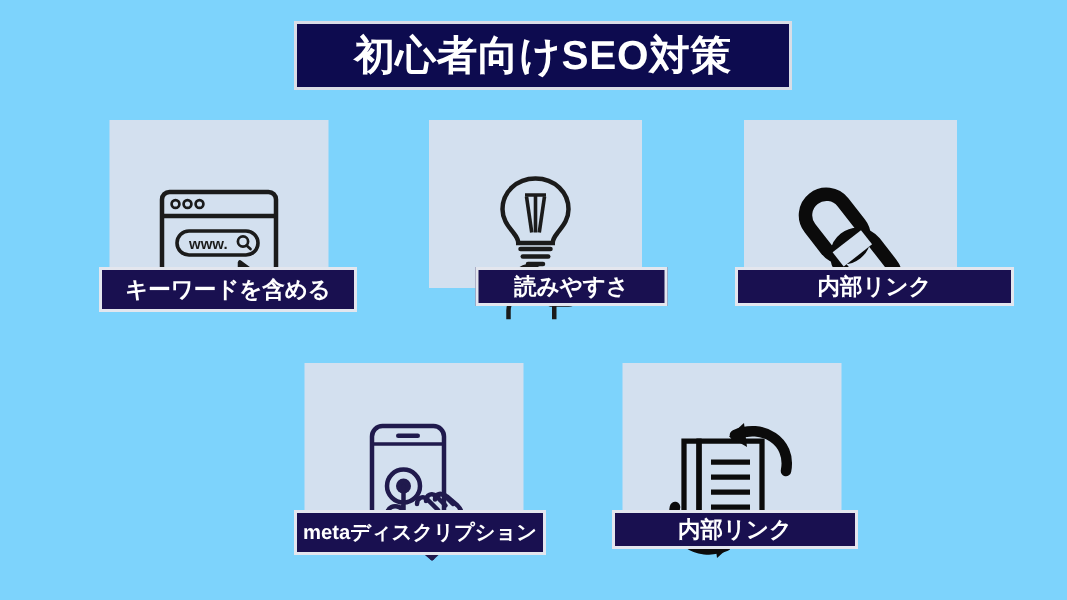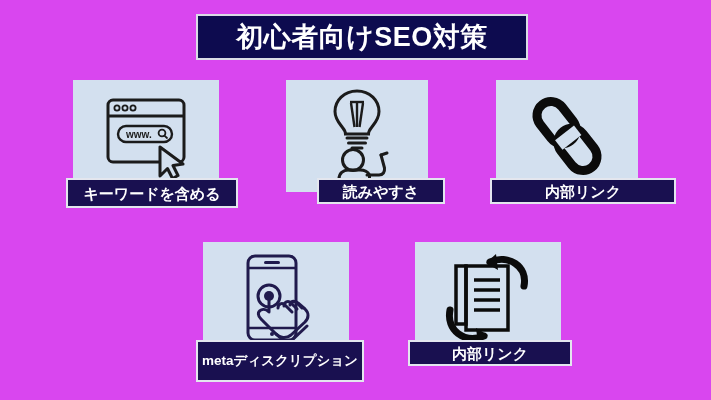--- a/index.html
+++ b/index.html
@@ -11,21 +11,21 @@
     height: 400px;
     background: #ffffff;
     font-family: "Liberation Sans", "DejaVu Sans", sans-serif;
     overflow: hidden;
     position: relative;
   }
   #slide {
     position: relative;
     width: 711px;
     height: 400px;
-    background: #d946ef;
+    background: #7dd3fc;
     text-align: right;
   }
 
   
   .title-banner {
     position: absolute;
     left: 196px;
     top: 14px;
     width: 332px;
     height: 46px;
@@ -69,20 +69,21 @@
     line-height: 1;
     white-space: nowrap;
   }
   .card-label.small span { font-size: 13.5px; }
 
   .icon-wrap {
     position: absolute;
     display: flex;
     align-items: center;
     justify-content: center;
+    margin-top: 28px;
   }
   svg { display: block; }
 </style>
 </head>
 <body>
 
 <div id="slide">
 
   <div class="title-banner">
     <div class="title-text">初心者向けSEO対策</div>
@@ -178,21 +179,21 @@
                    C52 88 58 89 63 85 L77 72 C81 68 81 63 77 59 L70 53
                    C68 51 65 51 63.5 53 L63.5 53" stroke="#201a4d" stroke-width="3" fill="none" stroke-linejoin="round" stroke-linecap="round"></path>
           <path d="M50 58 C50 54 54 52 57 55 L64 62" stroke="#201a4d" stroke-width="3" fill="none" stroke-linecap="round"></path>
           <path d="M56 56 C56 52 60 50 63 53 L69 59" stroke="#201a4d" stroke-width="3" fill="none" stroke-linecap="round"></path>
           <path d="M62 55 C62 51 66 50 69 53 L74 58" stroke="#201a4d" stroke-width="3" fill="none" stroke-linecap="round"></path>
           <path d="M48 84 L60 94" stroke="#201a4d" stroke-width="3" stroke-linecap="round"></path>
           <path d="M60 94 L79 76" stroke="#201a4d" stroke-width="3" stroke-linecap="round"></path>
         </svg>
       </div>
     </div>
-    <div class="card-label small" style="left:196px; top:340px; width:168px; height:42px;">
+    <div class="card-label small" style="left:196px; top:340px; width:168px; height:30px;">
       <span>metaディスクリプション</span>
     </div>
   </div>
 
   <div class="card">
     <div class="card-art" style="left:415px; top:242px; width:146px; height:112px;">
       <div class="icon-wrap" style="left:0; top:0; width:146px; height:112px;">
         <svg width="96" height="92" viewBox="0 0 96 92" fill="none">
 
           <path d="M16 14 L16 72 L26 72 L26 14 Z" stroke="#0b0b0b" stroke-width="3.5" fill="none"></path>

